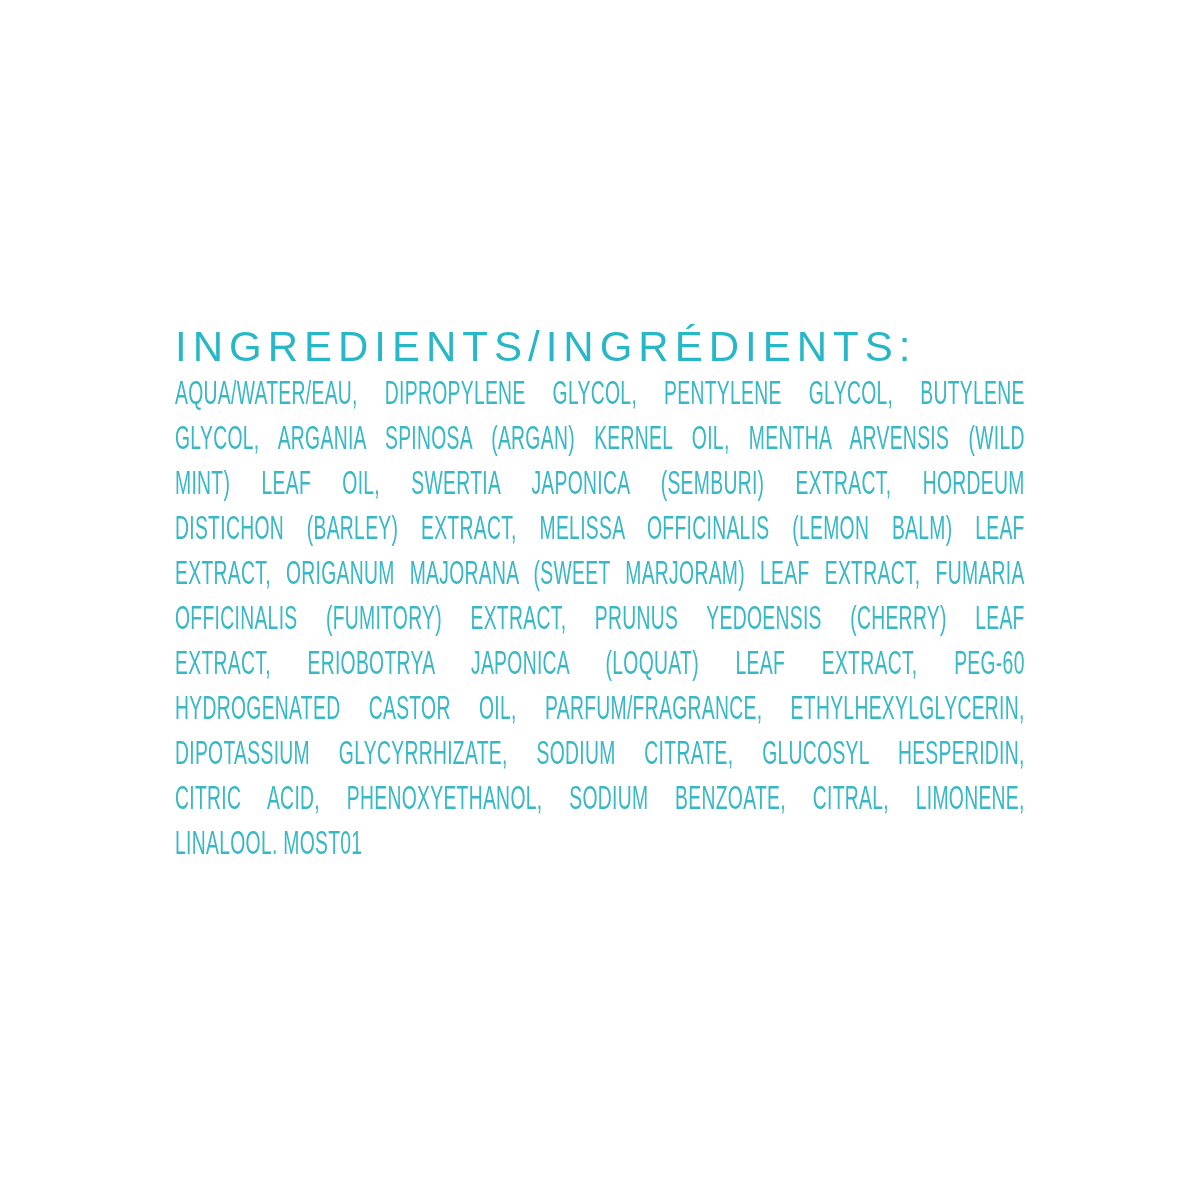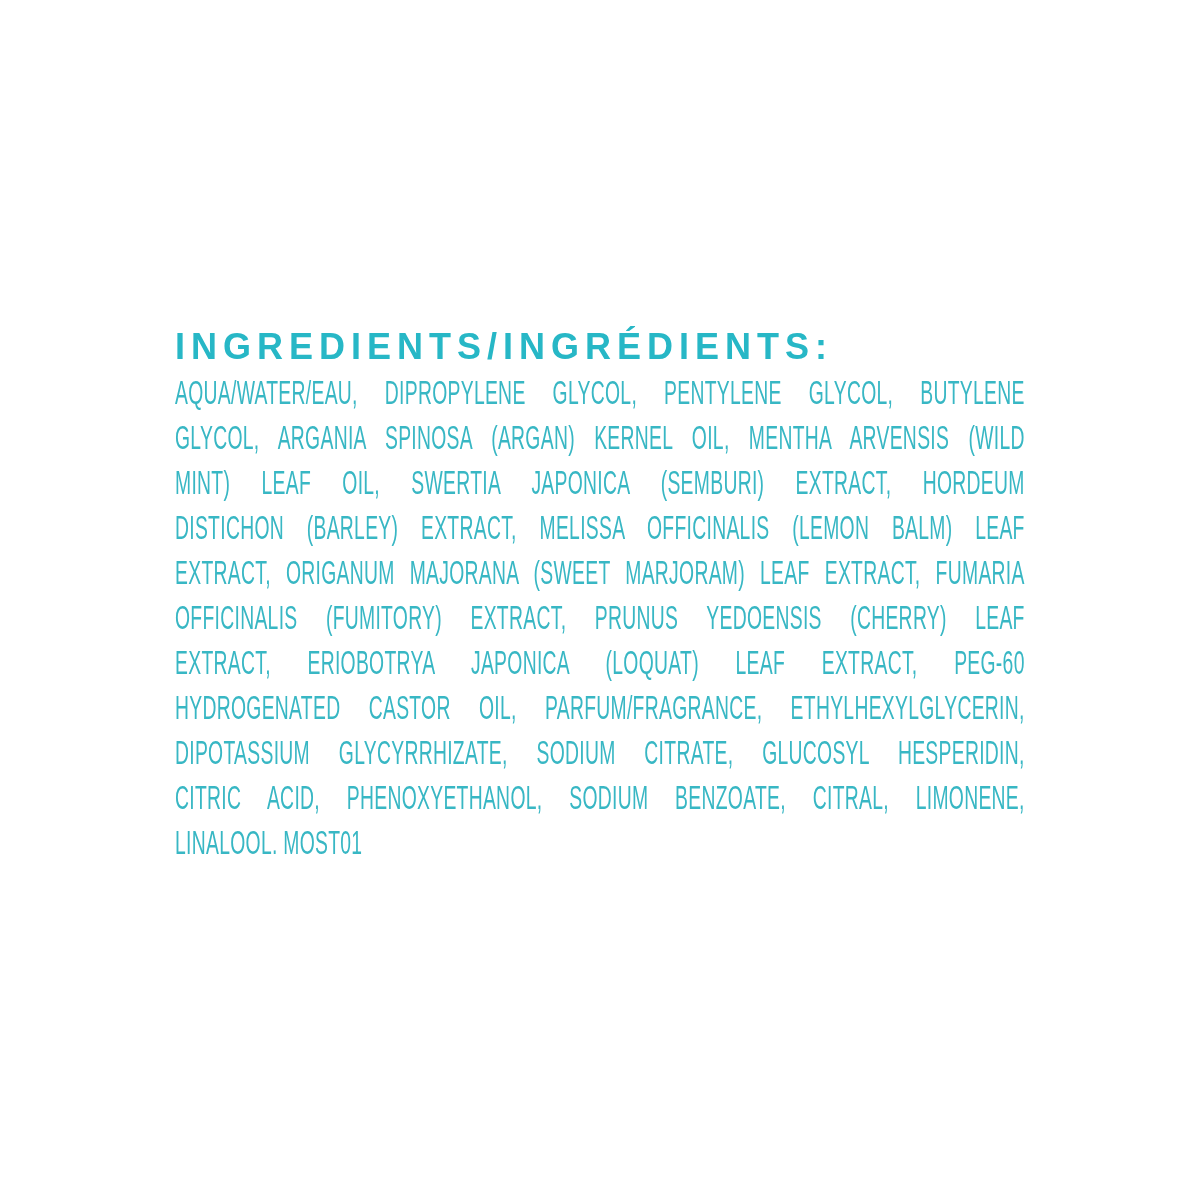--- a/index.html
+++ b/index.html
@@ -17,22 +17,22 @@
   }
   .ingredients-block {
     position: absolute;
     left: 175px;
     top: 326px;
     width: 850px;
   }
   .ingredients-heading {
     margin: 0;
     color: #27b7c6;
-    font-size: 36px;
-    font-weight: bold;
+    font-size: 42px;
+    font-weight: normal;
     letter-spacing: 6px;
     line-height: 42px;
     white-space: nowrap;
   }
   .ingredients-lines {
     margin-top: 2px;
     width: 1450px;               
     transform: scaleX(0.586);
     transform-origin: top left;
     color: #38b7c4;

